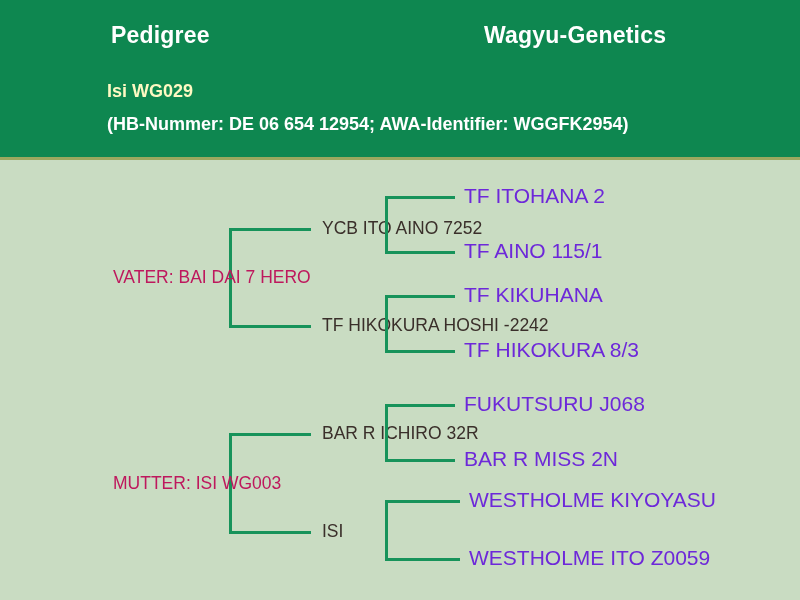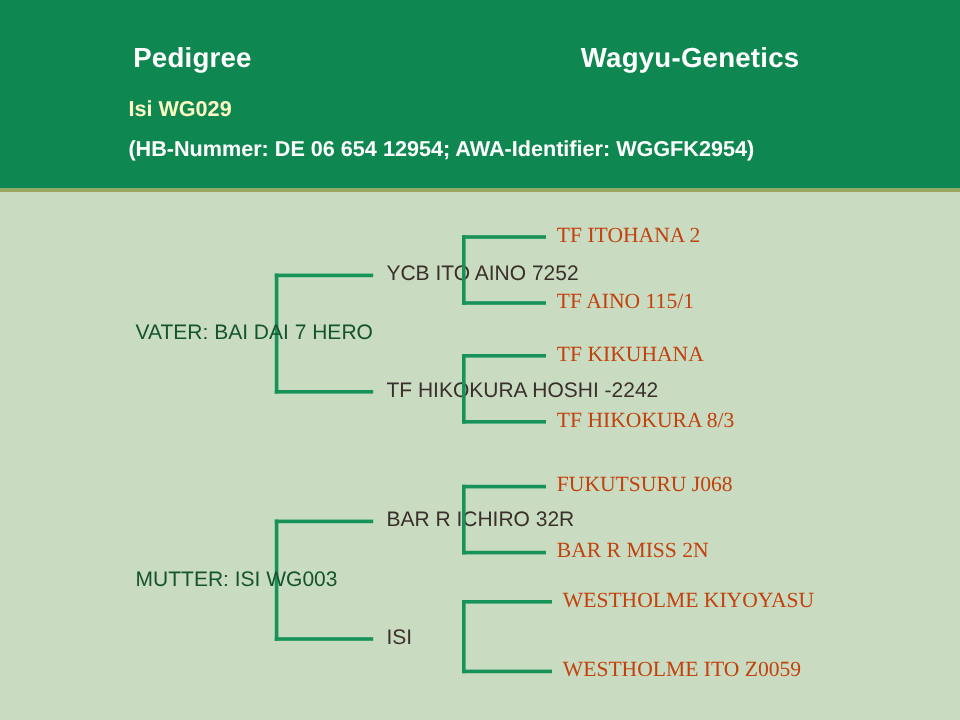--- a/index.html
+++ b/index.html
@@ -39,21 +39,20 @@
     background: #9aa85f;
   }
 
   .hdr-title {
     position: absolute;
     color: #ffffff;
     font-weight: bold;
     font-size: 23px;
     letter-spacing: 0.2px;
     white-space: nowrap;
-    margin-top: 13px;
   }
   #title-pedigree { left: 111px; top: 22px; }
   #title-brand    { left: 484px; top: 22px; }
 
   #animal-name {
     position: absolute;
     left: 107px;
     top: 81px;
     color: #fef9c3;
     font-weight: bold;
@@ -78,31 +77,30 @@
     width: 800px;
     height: 443px;
   }
 
   .node {
     position: absolute;
     white-space: nowrap;
     transform: translateY(-50%);
   }
   .gen1 {
-    color: #14532d;
+    color: #be185d;
     font-size: 17.5px;
   }
   .gen2 {
     color: #3a2f2a;
     font-size: 17.5px;
   }
   .gen3 {
-    color: #c2410c;
-    font-size: 18px;
-    font-family: Liberation Serif, serif;
+    color: #6d28d9;
+    font-size: 21px;
   }
 
   
   .vline {
     position: absolute;
     width: 3px;
     background: #17935a;
   }
   .hline {
     position: absolute;

